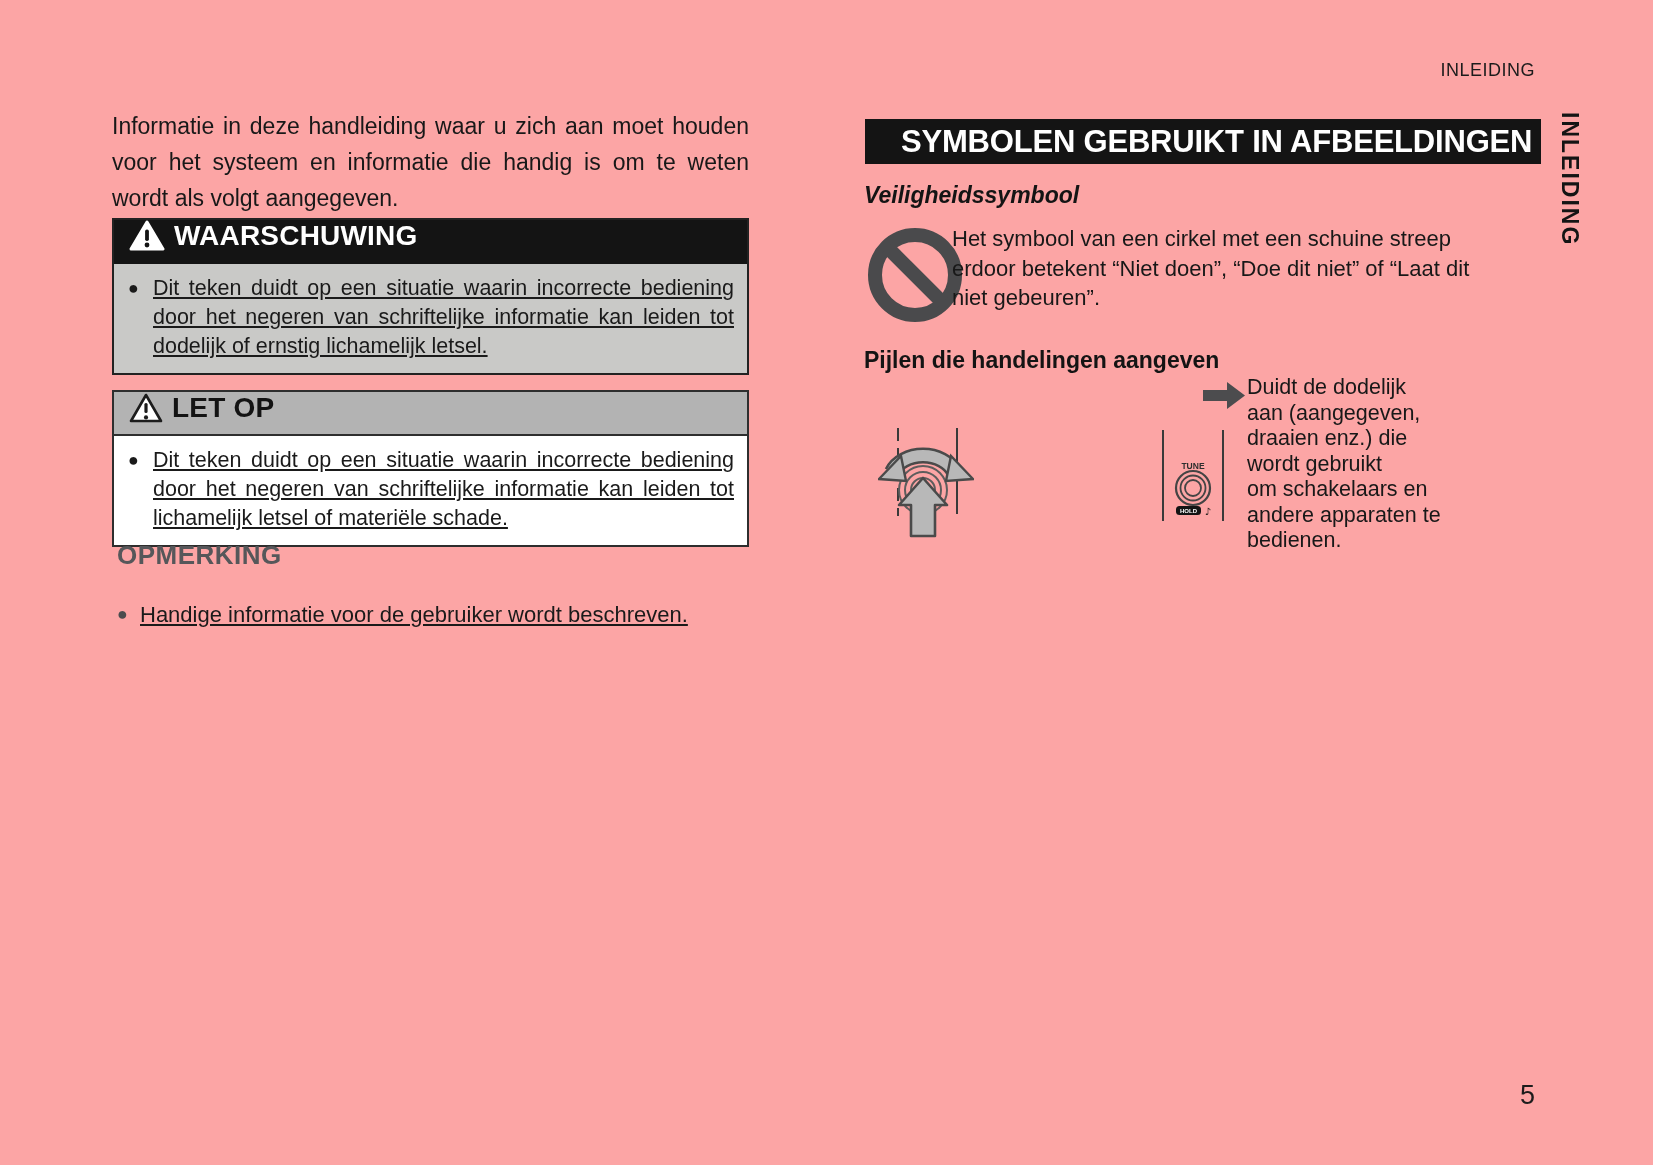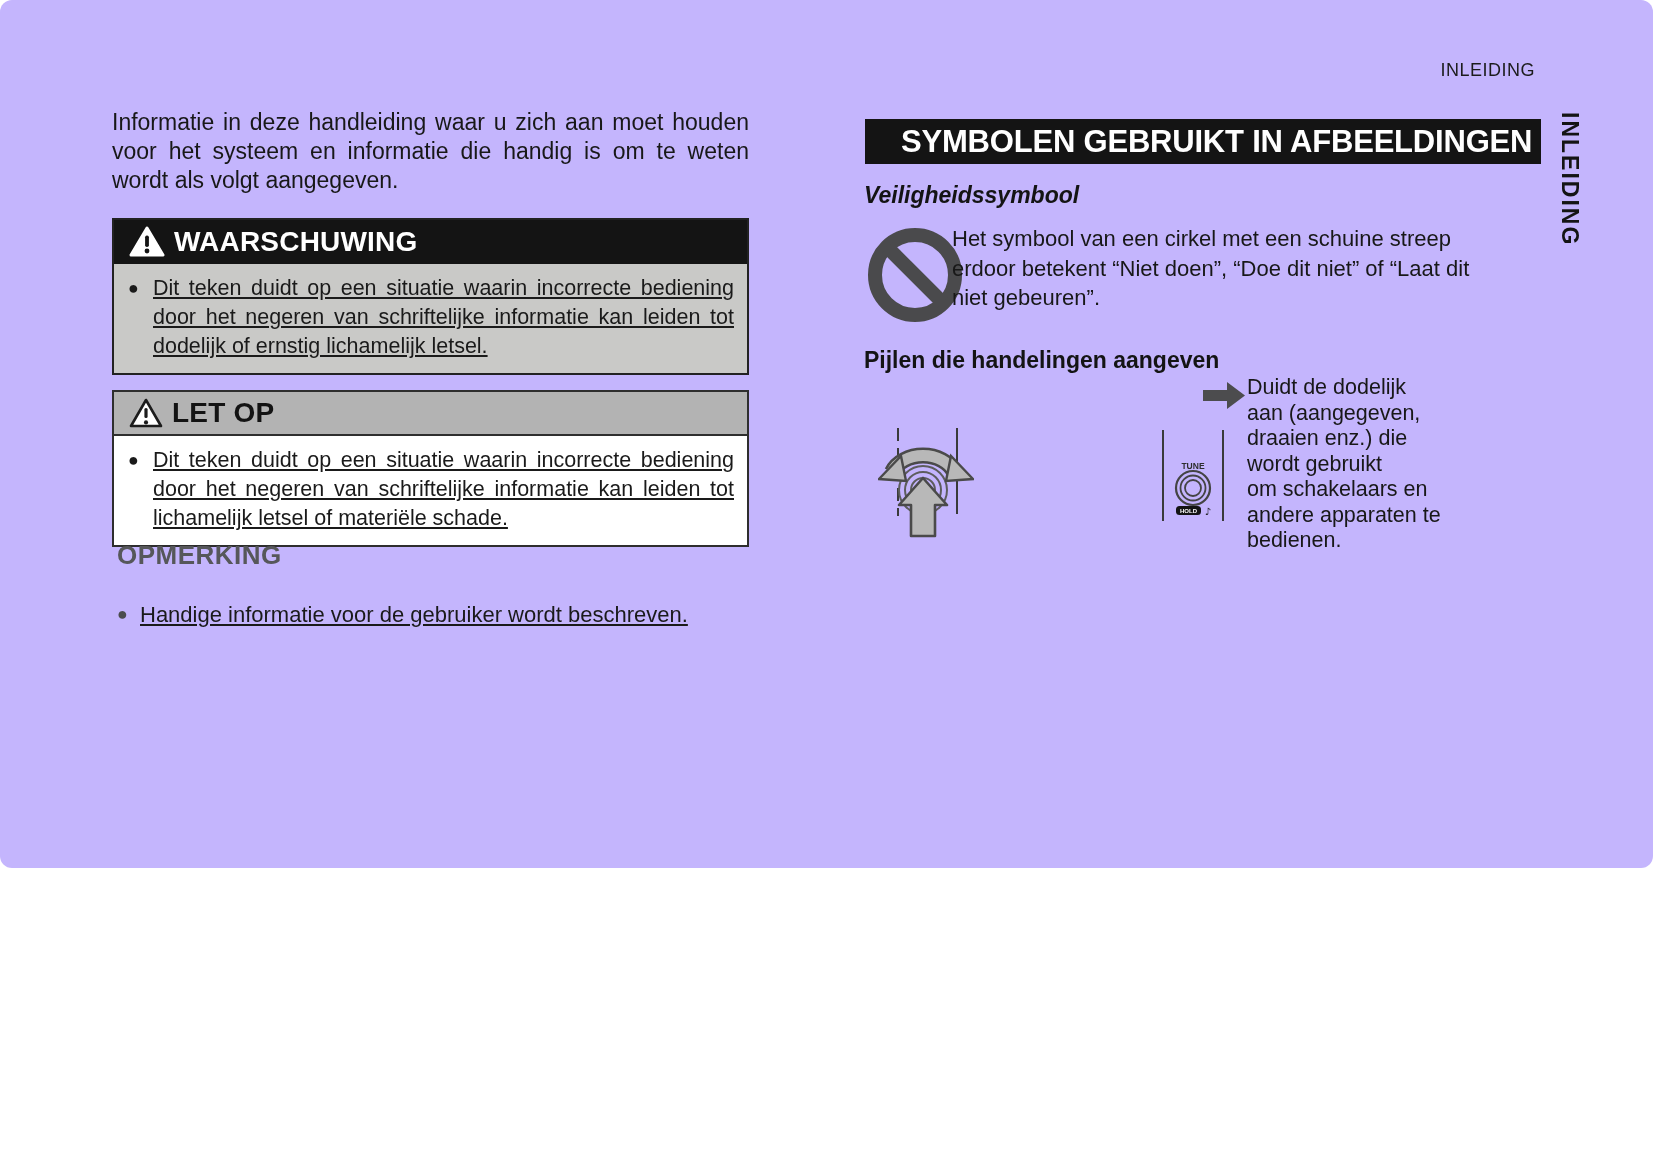--- a/index.html
+++ b/index.html
@@ -1,42 +1,41 @@
 <!DOCTYPE html>
 <html><head>
 <meta charset="utf-8">
 <style>
   html,body{margin:0;padding:0;background:#ffffff;}
   .page{
     position:relative;
-    width:1653px;height:868px;
-    background:#c4b5fd;
+    width:1653px;height:1165px;
+    background:#fca5a5;
     font-family:"Liberation Sans","DejaVu Sans",sans-serif;
     color:#191919;
     overflow:hidden;
-    border-radius:12px;
   }
   .abs{position:absolute;}
 
   
   .hdr-right{top:60px;right:118px;font-size:18px;letter-spacing:0.5px;color:#1c1c1c;}
   .side-tab{
     top:112px;left:1556px;
     writing-mode:vertical-rl;
     font-weight:bold;font-size:23px;letter-spacing:2px;color:#141414;
   }
   .page-num{top:1080px;right:118px;font-size:27px;color:#1c1c1c;}
 
   
-  .intro{top:108px;left:112px;width:637px;font-size:23px;line-height:29px;text-align:justify;color:#181818;}
+  .intro{top:108px;left:112px;width:637px;font-size:23px;line-height:36px;text-align:justify;color:#181818;}
 
   .box{left:112px;width:637px;border:2px solid #2e2e2e;box-sizing:border-box;background:#fff;}
   .box-warning{top:218px;border-color:#222;}
   .box-caution{top:390px;}
-  .box-header{height:44px;display:flex;align-items:center;padding-left:15px;gap:9px;}
+  .box-header{height:44px;display:flex;padding-left:15px;gap:9px;}
   .box-warning .box-header{background:#141414;color:#ffffff;}
   .box-caution .box-header{background:#b3b3b3;color:#131313;border-bottom:2px solid #2e2e2e;box-sizing:border-box;}
   .box-title{font-weight:bold;font-size:28px;letter-spacing:0.2px;white-space:nowrap;}
   .box-body{padding:10px 13px 12px 14px;font-size:21.5px;line-height:29px;}
   .box-warning .box-body{background:#c9c9c7;}
   .box-caution .box-body{background:#ffffff;}
 
   .bullet-line{display:flex;}
   .bullet{width:25px;flex:0 0 25px;font-size:18px;line-height:29px;color:#1a1a1a;}
   .bullet-text{flex:1;text-align:justify;color:#1a1a1a;text-decoration:underline;}

